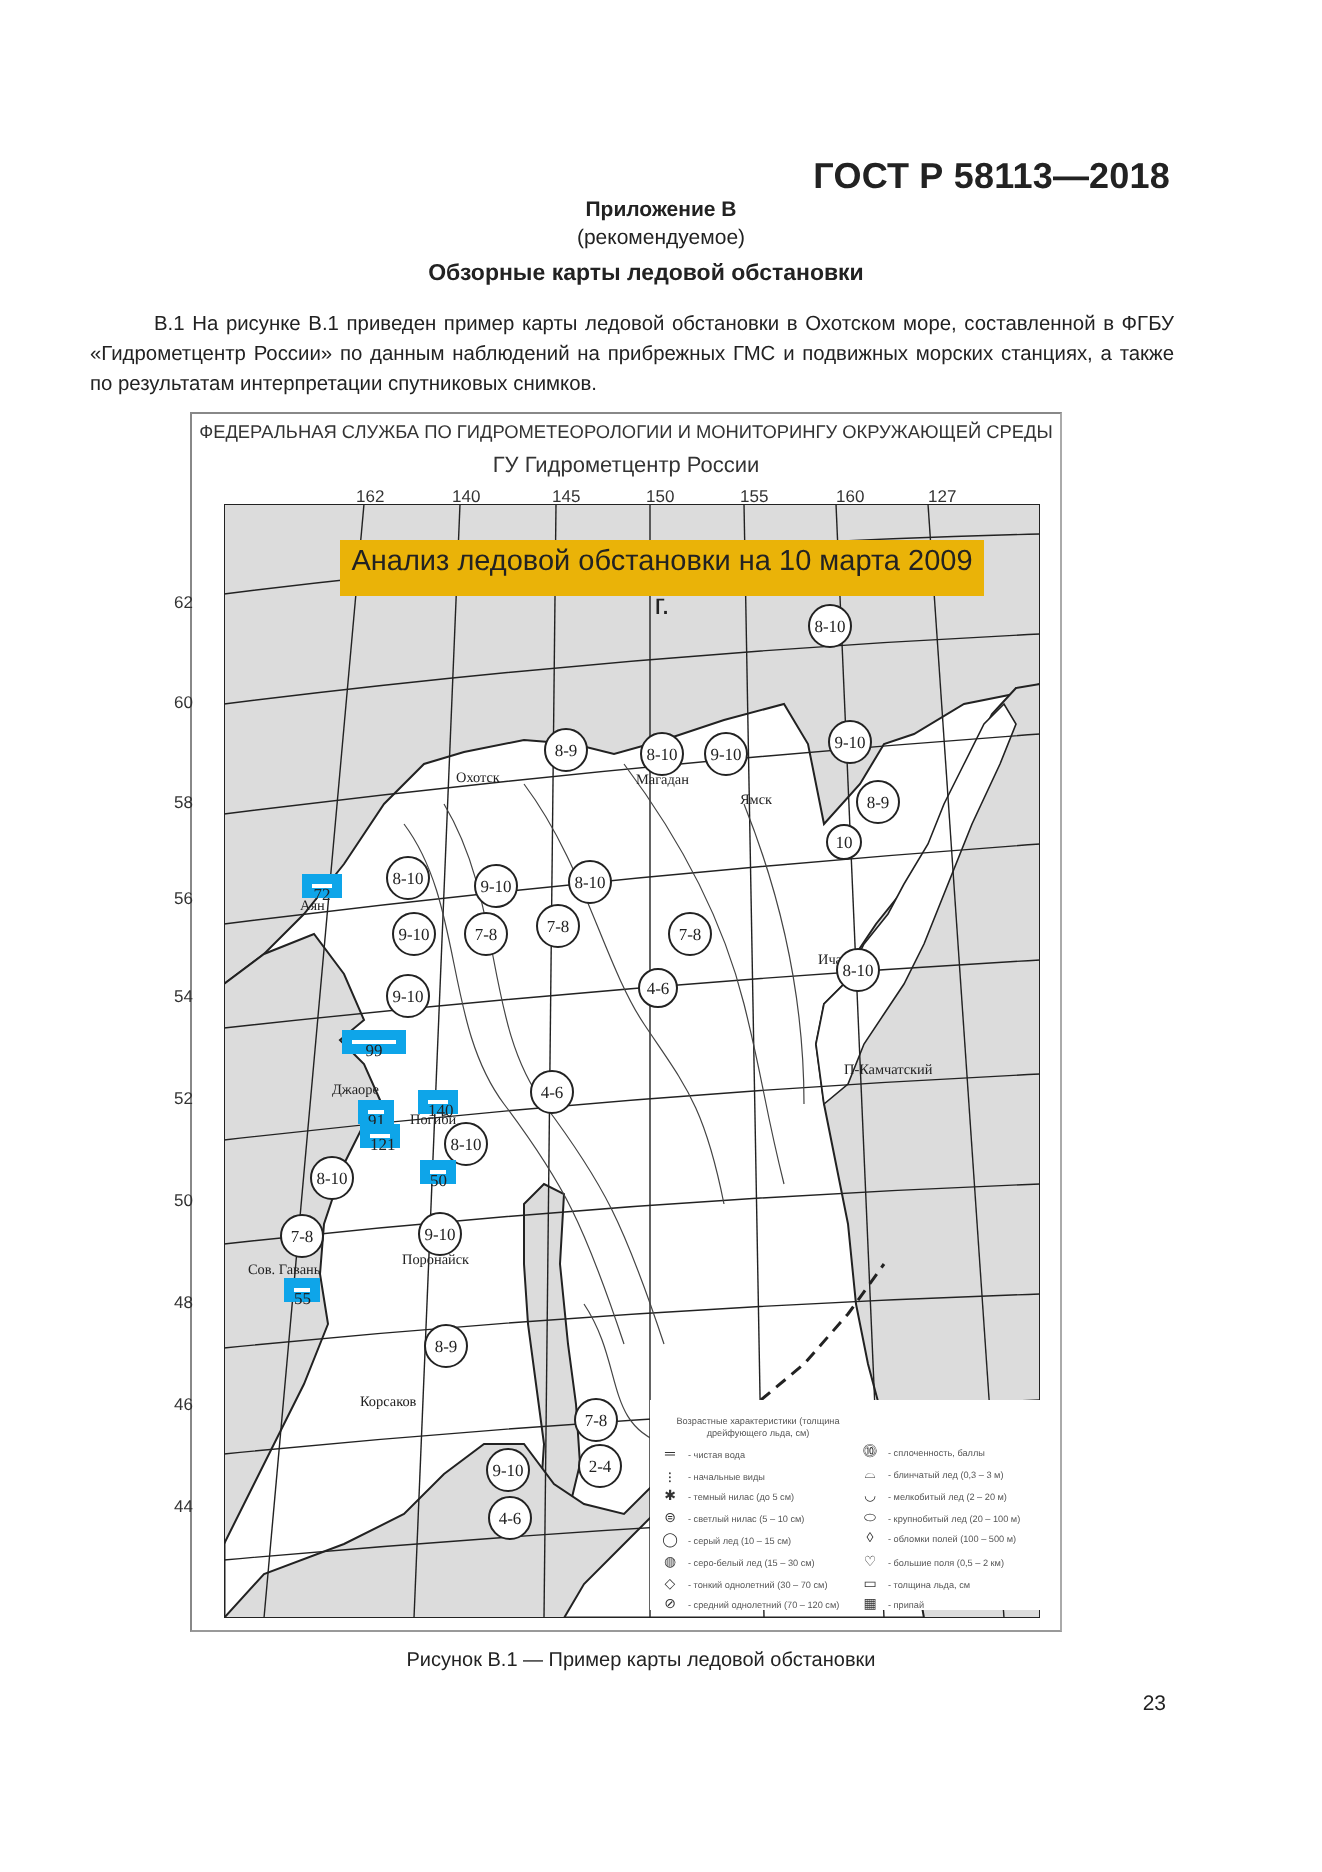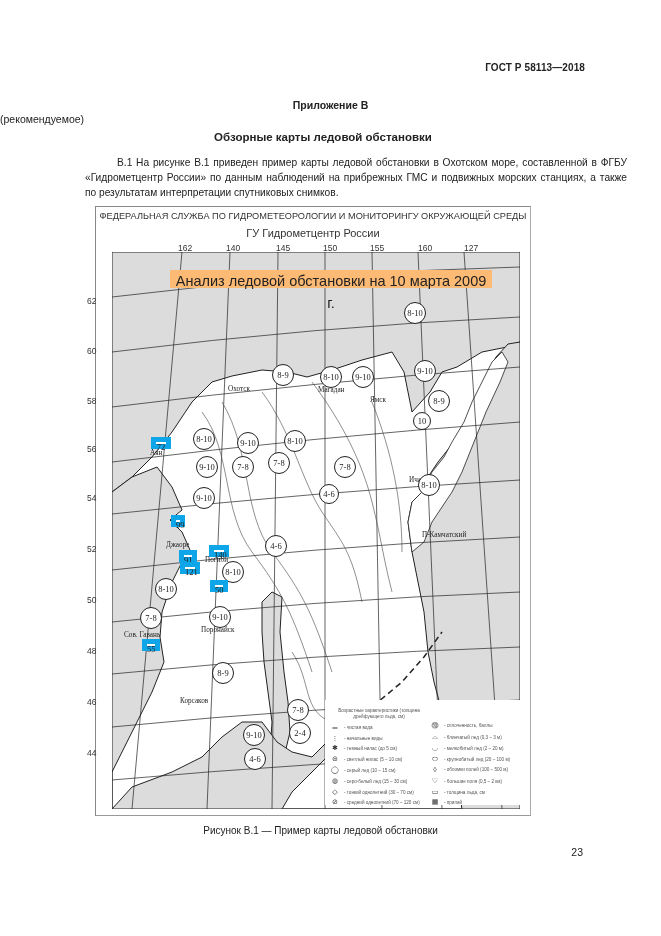--- a/index.html
+++ b/index.html
@@ -1,29 +1,29 @@
 <!DOCTYPE html>
 <html><head>
 <meta charset="utf-8">
 <style>
   html,body{margin:0;padding:0;background:#ffffff;}
   body{width:661px;height:936px;position:relative;overflow:hidden;font-family:"Liberation Sans",sans-serif;color:#222;}
-  .std{position:absolute;right:76px;top:62px;font-weight:bold;font-size:10px;letter-spacing:0.1px;}
+  .std{position:absolute;right:76px;top:78px;font-weight:bold;font-size:18px;letter-spacing:0.1px;}
   .app-title{position:absolute;left:0;width:661px;top:99px;text-align:center;font-weight:bold;font-size:10.5px;}
-  .app-sub{position:absolute;left:0;width:661px;top:113px;text-align:left;font-size:10.5px;}
+  .app-sub{position:absolute;left:0;width:661px;top:113px;text-align:center;font-size:10.5px;}
   .sec-title{position:absolute;left:0;width:646px;top:131px;text-align:center;font-weight:bold;font-size:11.5px;}
-  .para{position:absolute;left:45px;width:542px;top:155px;font-size:10.2px;line-height:15px;text-align:justify;margin-left:40px;}
+  .para{position:absolute;left:45px;width:542px;top:155px;font-size:10.2px;line-height:15px;text-align:justify;}
   .para .indent{display:inline-block;width:32px;}
   .frame{position:absolute;left:95px;top:206px;width:436px;height:610px;border:1.5px solid #888;box-sizing:border-box;border-right-color:#aaa;border-bottom-color:#999;}
   .frame-h1{position:absolute;left:95px;width:436px;top:211px;text-align:center;font-size:9.2px;color:#333;}
   .frame-h2{position:absolute;left:95px;width:436px;top:227px;text-align:center;font-size:11px;color:#333;}
   .lon{position:absolute;top:243px;font-size:8.5px;color:#333;}
   .lat{position:absolute;left:87px;font-size:8.5px;color:#333;}
   .map{position:absolute;left:112px;top:252px;width:408px;height:557px;}
-  .map-title{position:absolute;left:170px;top:270px;width:322px;height:18px;background:#fdba74;font-size:14.5px;line-height:22px;text-align:center;color:#222;}
+  .map-title{position:absolute;left:170px;top:270px;width:322px;height:28px;background:#eab308;font-size:14.5px;line-height:22px;text-align:center;color:#222;}
   .caption{position:absolute;left:0;width:661px;top:825px;text-align:center;font-size:10px;}
   .caption span{margin-left:-20px;}
   .pagenum{position:absolute;right:78px;top:846px;font-size:10.5px;}
   .legend{position:absolute;left:325px;top:700px;width:196px;height:105px;background:#fff;font-size:4.6px;color:#555;}
   .lg-head{position:absolute;left:4px;top:8px;width:100px;text-align:center;line-height:6px;}
   .lg-row{position:absolute;display:flex;align-items:center;gap:3px;white-space:nowrap;}
   .lg-ico{display:inline-block;width:12px;text-align:center;font-size:7px;color:#333;}
   .lbl{position:absolute;font-family:"Liberation Serif",serif;font-size:7.2px;color:#222;}
   .circle{position:absolute;border:1px solid #222;border-radius:50%;background:#fff;display:flex;align-items:center;justify-content:center;font-family:"Liberation Serif",serif;font-size:8.5px;color:#222;box-sizing:border-box;}
   .box{position:absolute;border:5px solid #0ea5e9;background:#fff;font-family:"Liberation Serif",serif;font-size:8.5px;text-align:center;line-height:11px;height:12px;box-sizing:border-box;}
@@ -143,21 +143,21 @@
 <div class="circle" style="left:155px;top:578px;width:22px;height:22px">8-10</div>
 <div class="circle" style="left:140px;top:607px;width:22px;height:22px">7-8</div>
 <div class="circle" style="left:209px;top:606px;width:22px;height:22px">9-10</div>
 <div class="circle" style="left:212px;top:662px;width:22px;height:22px">8-9</div>
 <div class="circle" style="left:287px;top:699px;width:22px;height:22px">7-8</div>
 <div class="circle" style="left:243px;top:724px;width:22px;height:22px">9-10</div>
 <div class="circle" style="left:289px;top:722px;width:22px;height:22px">2-4</div>
 <div class="circle" style="left:244px;top:748px;width:22px;height:22px">4-6</div>
 
 <div class="box" style="left:151px;top:437px;width:20px">72</div>
-<div class="box" style="left:171px;top:515px;width:14px">99</div>
+<div class="box" style="left:171px;top:515px;width:32px">99</div>
 <div class="box" style="left:209px;top:545px;width:20px">140</div>
 <div class="box" style="left:179px;top:550px;width:18px">91</div>
 <div class="box" style="left:180px;top:562px;width:20px">121</div>
 <div class="box" style="left:210px;top:580px;width:18px">50</div>
 <div class="box" style="left:142px;top:639px;width:18px">55</div>
 
 <div class="legend">
   <div class="lg-head">Возрастные характеристики (толщина дрейфующего льда, см)</div>
   <div class="lg-row" style="left:4px;top:24px">
       <span class="lg-ico">═</span>

